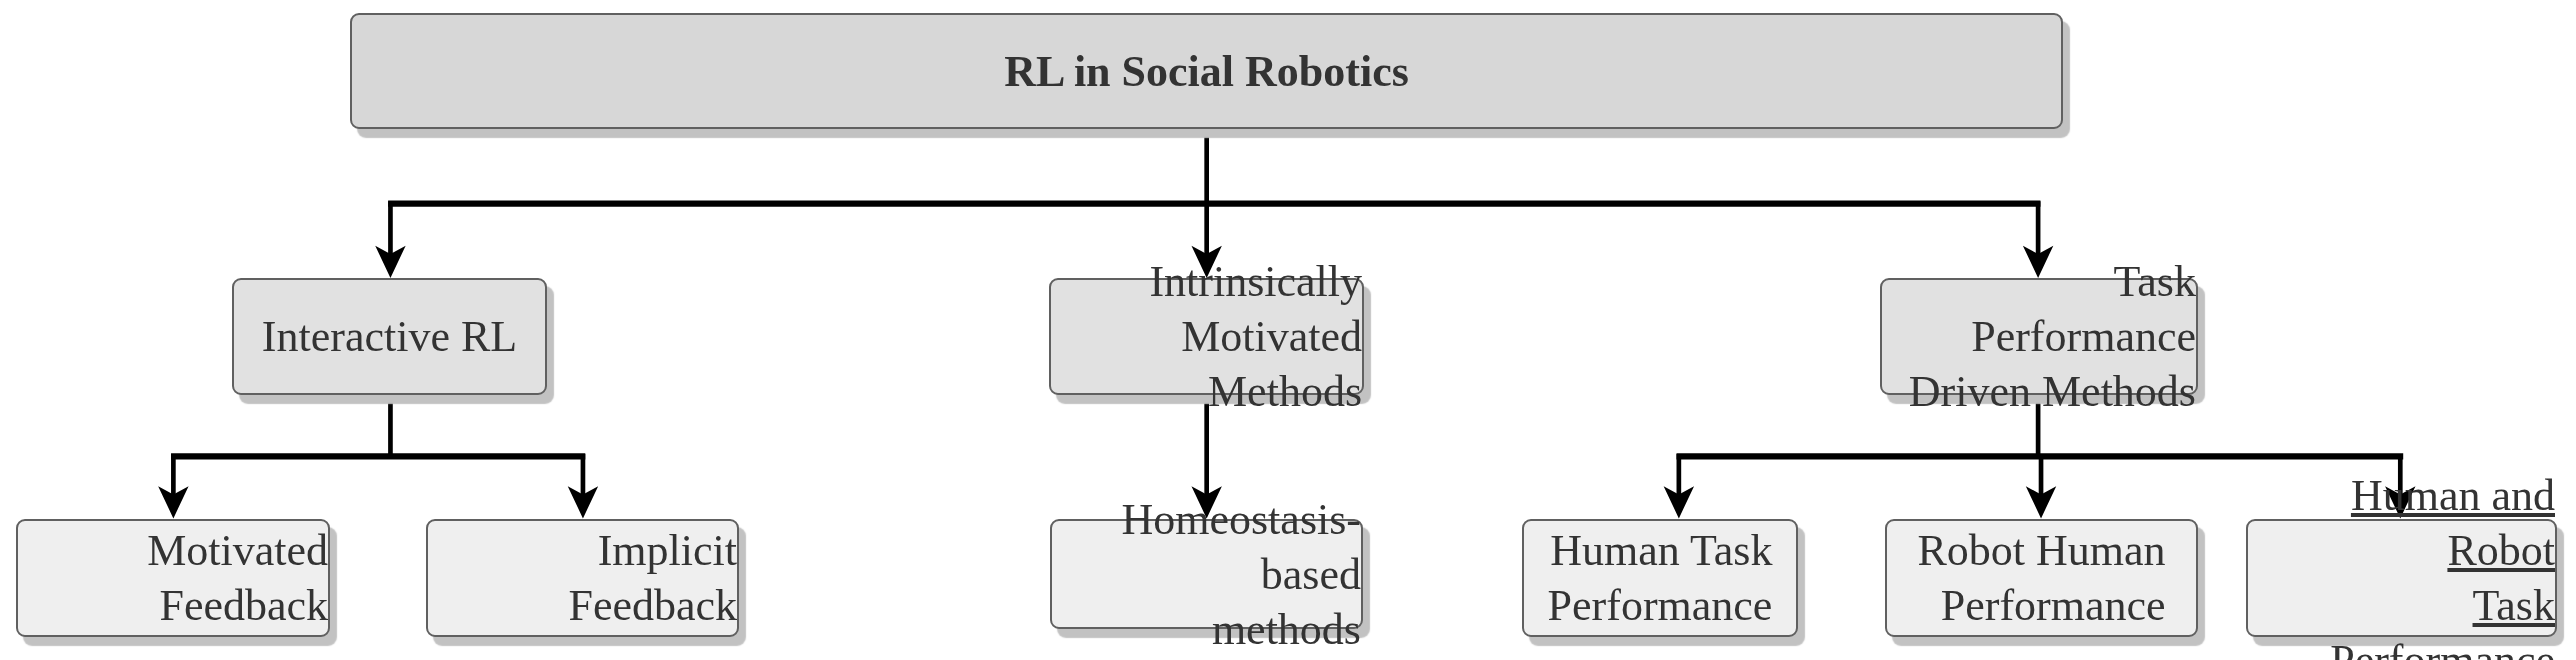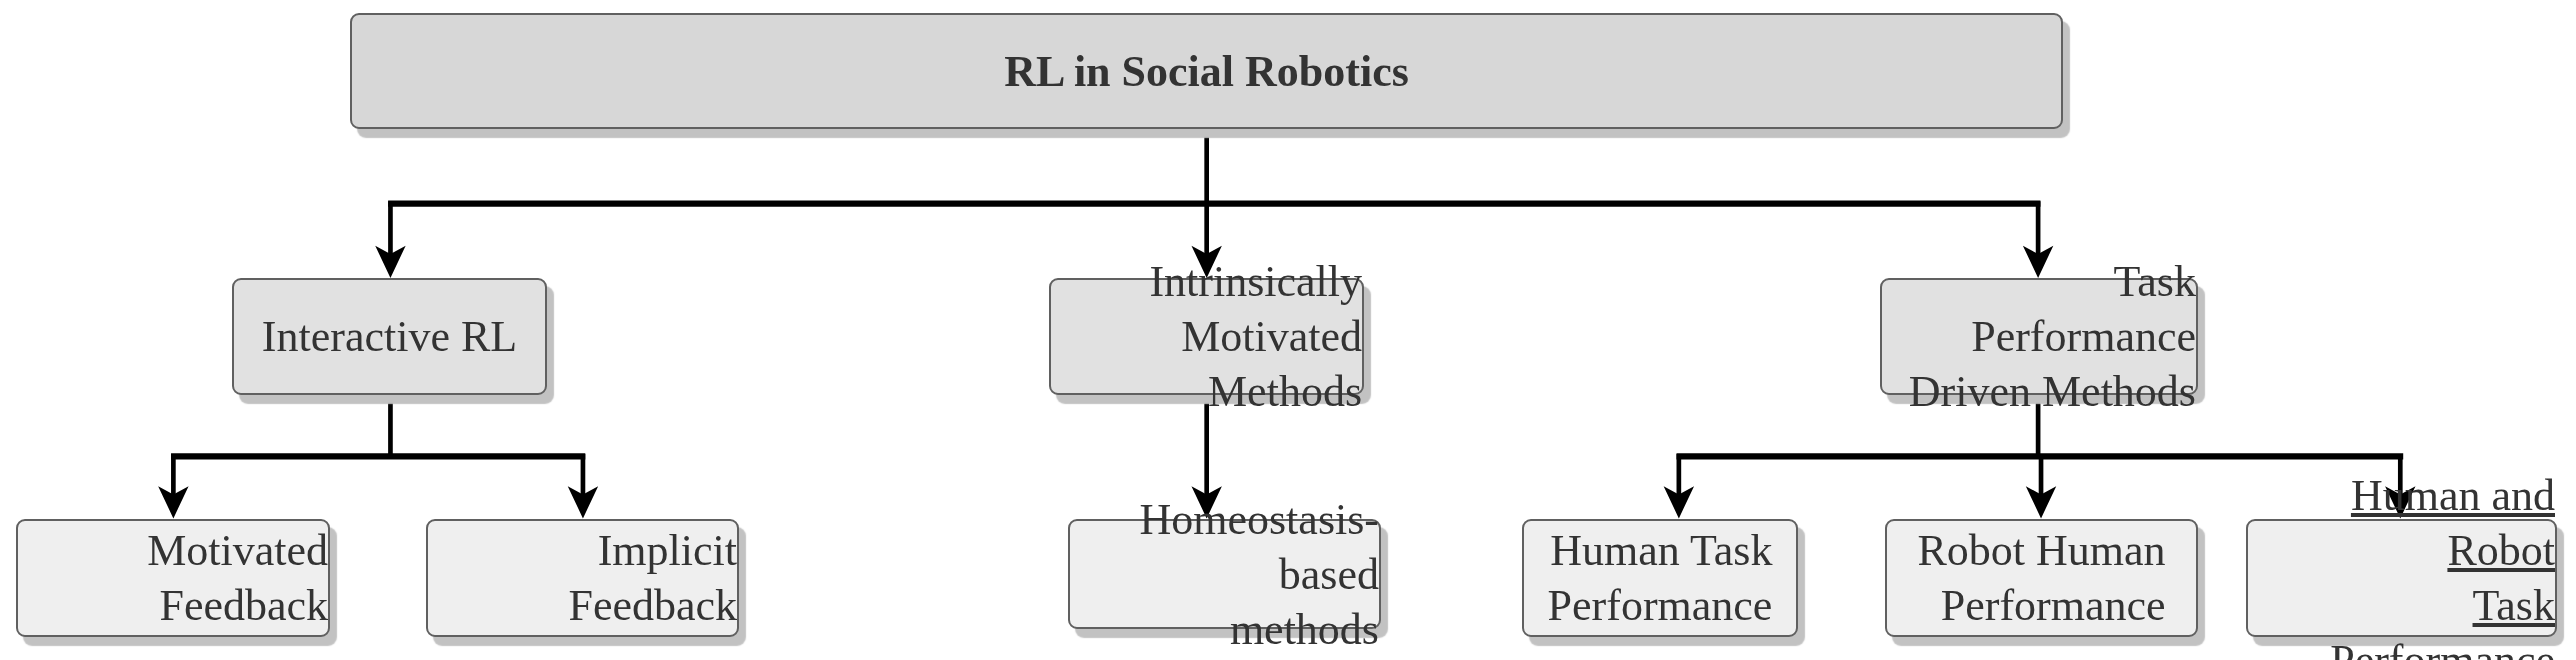--- a/index.html
+++ b/index.html
@@ -110,21 +110,21 @@
     <span class="label">Task Performance
 Driven Methods</span>
   </div>
 
   <div class="node level-3" style="left:16px; top:519px; width:314px; height:118px;">
     <span class="label">Motivated Feedback</span>
   </div>
   <div class="node level-3" style="left:426px; top:519px; width:313px; height:118px;">
     <span class="label">Implicit Feedback</span>
   </div>
-  <div class="node level-3" style="left:1050px; top:519px; width:313px; height:110px;margin-left:18px;">
+  <div class="node level-3" style="left:1050px; top:519px; width:313px; height:110px;">
     <span class="label">Homeostasis-based
 methods</span>
   </div>
   <div class="node level-3" style="left:1522px; top:519px; width:276px; height:118px;">
     <span class="label">Human Task
 Performance</span>
   </div>
   <div class="node level-3" style="left:1885px; top:519px; width:313px; height:118px;">
     <span class="label">Robot Human
 Performance</span>

